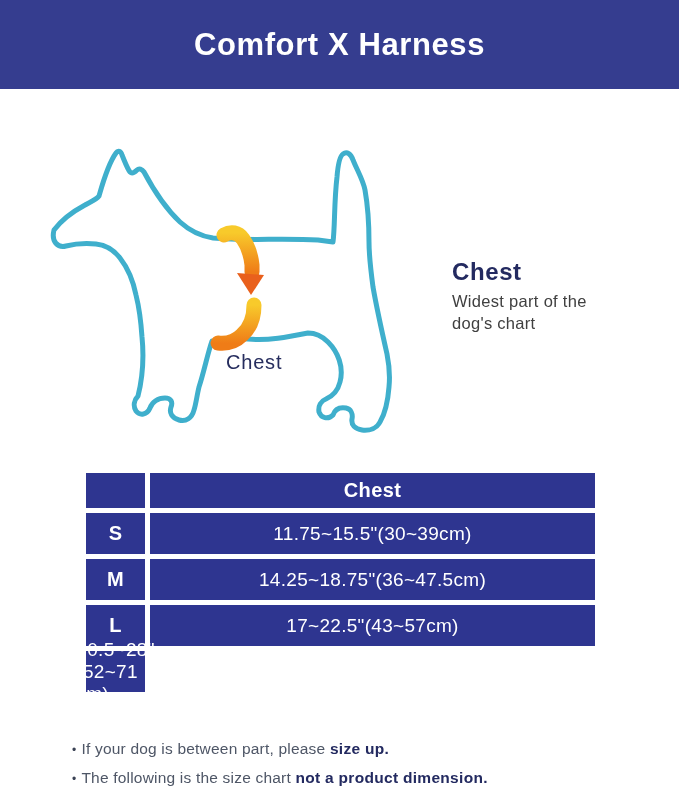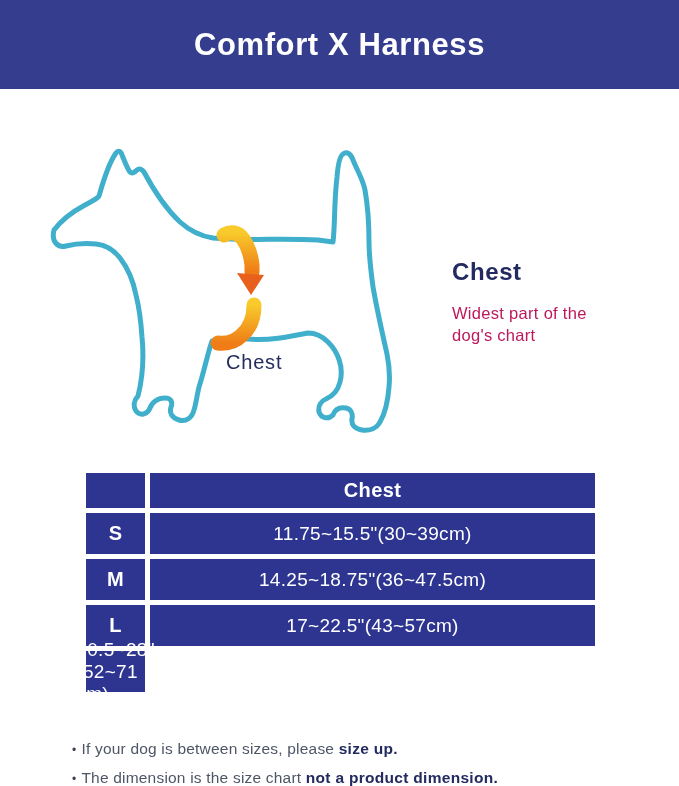--- a/index.html
+++ b/index.html
@@ -20,21 +20,21 @@
   .chest-label{
     position:absolute;left:226px;top:351px;width:80px;
     font-size:20px;letter-spacing:.8px;color:#262d5e;
   }
   .callout-title{
     position:absolute;left:452px;top:258px;
     font-size:24px;font-weight:600;letter-spacing:.6px;color:#232a60;
   }
   .callout-desc{
     position:absolute;left:452px;top:290px;width:180px;
-    font-size:16.5px;line-height:22px;letter-spacing:.3px;color:#be185d;margin-top:12px;
+    font-size:16.5px;line-height:22px;letter-spacing:.3px;color:#404040;
   }
   
   .size-table{
     position:absolute;left:86px;top:473px;width:509px;
     display:grid;grid-template-columns:59px 1fr;
     grid-template-rows:35px 41px 41px 41px 41px;gap:5px;
   }
   .cell{
     background:#2e3590;color:#ffffff;
     display:flex;align-items:center;justify-content:center;
@@ -142,20 +142,20 @@
     <div class="cell val">14.25~18.75"(36~47.5cm)</div>
 
     <div class="cell size">L</div>
     <div class="cell val">17~22.5"(43~57cm)</div>
 
     <div class="cell val">20.5~28"(52~71 cm)</div>
   </div>
 
   <ul class="notes">
     <li>
-      <span class="bullet">•</span><span>If your dog is between sizes, please </span><b>size up.</b>
+      <span class="bullet">•</span><span>If your dog is between part, please </span><b>size up.</b>
     </li>
     <li>
-      <span class="bullet">•</span><span>The dimension is the size chart </span><b>not a product dimension.</b>
+      <span class="bullet">•</span><span>The following is the size chart </span><b>not a product dimension.</b>
     </li>
   </ul>
 
 </div>
 
 </body></html>

